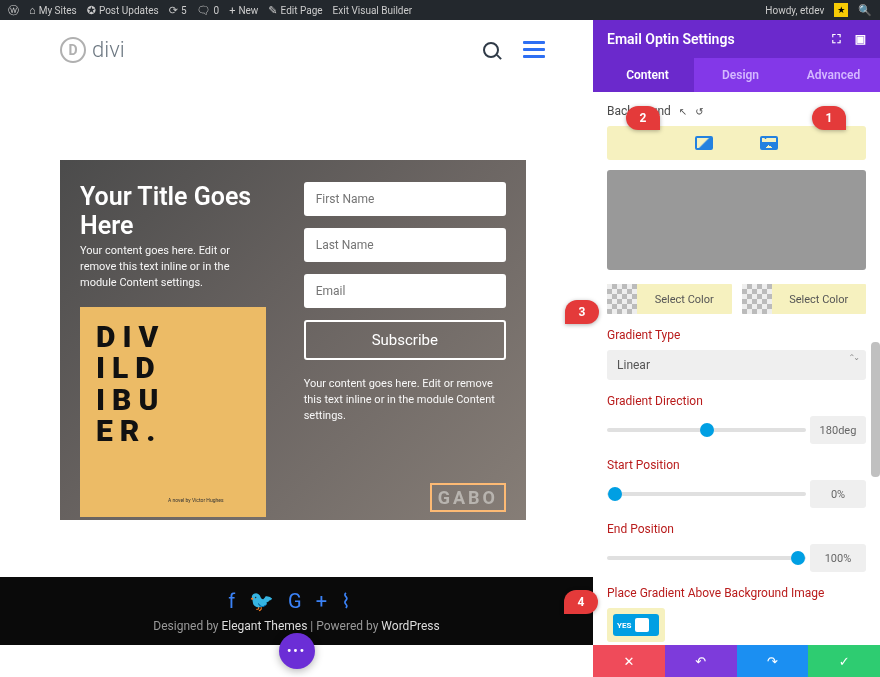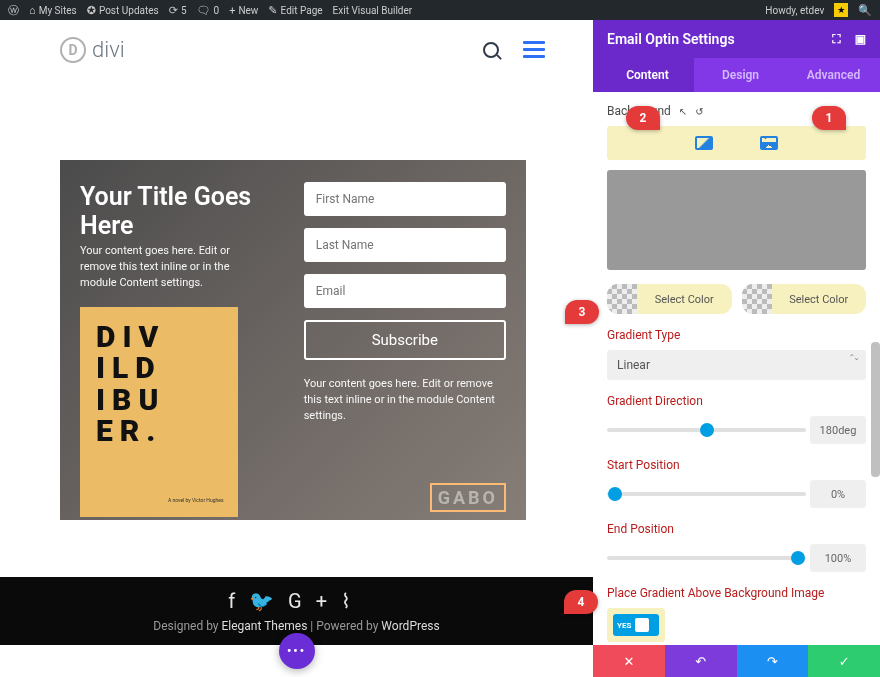--- a/index.html
+++ b/index.html
@@ -26,32 +26,32 @@
 .search-ico::after { content: ''; position: absolute; width: 6px; height: 2px; background: #2f3a47; right: -5px; bottom: -2px; transform: rotate(45deg); }
 .hamburger { width: 22px; }
 .hamburger span { display: block; height: 3px; background: #2e6ff3; margin: 4px 0; border-radius: 1px; }
 
 
 .optin { position: absolute; top: 140px; left: 60px; width: 466px; height: 360px; background: #6f6f6f; display: flex; overflow: hidden; }
 .optin-bg { position: absolute; inset: 0; background: linear-gradient(135deg, #454545 0%, #6a6360 50%, #8a8078 100%); opacity: 0.85; }
 .optin-left { position: relative; width: 48%; padding: 22px 16px 22px 20px; color: #fff; }
 .optin-title { font-size: 25px; font-weight: 600; margin-bottom: 3px; }
 .optin-desc { font-size: 11px; line-height: 1.45; margin-bottom: 16px; opacity: 0.95; }
-.book { width: 158px; height: 210px; background: #ecbb66; padding: 14px 16px; position: relative; }
+.book { width: 186px; height: 210px; background: #ecbb66; padding: 14px 16px; position: relative; }
 .book-text { font-size: 30px; font-weight: 900; color: #111; letter-spacing: 7px; line-height: 1.05; }
 .book-sub { position: absolute; bottom: 14px; left: 88px; font-size: 5px; color: #333; }
 .optin-right { position: relative; width: 52%; padding: 22px 20px; }
 .field { width: 100%; height: 34px; background: #fff; border: none; border-radius: 3px; padding: 0 12px; margin-bottom: 12px; font-size: 12px; color: #666; }
 .subscribe { width: 100%; height: 40px; border: 2px solid #fff; background: transparent; color: #fff; font-size: 15px; border-radius: 3px; cursor: pointer; margin-bottom: 16px; }
 .optin-right-desc { font-size: 11px; color: #fff; line-height: 1.45; opacity: 0.95; }
 .gabo { position: absolute; bottom: 8px; right: 20px; color: #b8b4af; font-size: 18px; font-weight: 700; letter-spacing: 3px; border: 2px solid #fdba74; padding: 2px 6px; }
 
 
 .footer { position: absolute; left: 0; right: 0; bottom: 32px; height: 68px; background: #0a0a0a; text-align: center; color: #999; padding-top: 12px; font-size: 12px; }
-.social { font-size: 20px; color: #e5e5e5; letter-spacing: 14px; margin-bottom: 6px; }
+.social { font-size: 20px; color: #3b82f6; letter-spacing: 14px; margin-bottom: 6px; }
 .footer a { color: #ddd; text-decoration: none; }
 
 .dots { position: absolute; bottom: 8px; left: 50%; transform: translateX(-50%); width: 36px; height: 36px; background: #6b2ed6; border-radius: 18px; display: flex; align-items: center; justify-content: center; color: #fff; font-weight: bold; letter-spacing: 2px; font-size: 12px; box-shadow: 0 2px 8px rgba(0,0,0,0.3); }
 
 
 .sb-hdr { height: 38px; background: #6b29cc; color: #fff; display: flex; align-items: center; padding: 0 14px; font-size: 14px; font-weight: 600; justify-content: space-between; }
 .sb-hdr-icons { display: flex; gap: 14px; font-size: 12px; }
 .sb-tabs { height: 34px; background: #8338e8; display: flex; }
 .sb-tab { flex: 1; display: flex; align-items: center; justify-content: center; color: #d4b8ff; font-size: 12px; font-weight: 600; cursor: pointer; }
 .sb-tab.active { background: #6b29cc; color: #fff; padding-left: 8px; }
@@ -63,21 +63,21 @@
 .bg-icon { flex: 1; display: flex; align-items: center; justify-content: center; font-size: 14px; cursor: pointer; position: relative; }
 .bg-icon.active { }
 .bg-icon-box { width: 18px; height: 14px; border: 2px solid #2381e0; border-radius: 2px; position: relative; }
 .bg-icon.gradient .bg-icon-box { background: linear-gradient(135deg, transparent 45%, #2381e0 55%); }
 .bg-icon.image .bg-icon-box::before { content: '•'; position: absolute; top: -5px; left: 2px; font-size: 9px; color: #2381e0; }
 .bg-icon.image .bg-icon-box::after { content: ''; position: absolute; bottom: 0; left: 0; right: 0; height: 6px; background: linear-gradient(135deg, #2381e0 50%, transparent 50%), linear-gradient(45deg, transparent 50%, #2381e0 50%); }
 
 .preview-box { height: 100px; background: #999; border-radius: 3px; margin-bottom: 14px; }
 
 .color-row { display: flex; gap: 10px; margin-bottom: 14px; }
-.color-picker { flex: 1; height: 30px; background: #f6f1bf; border-radius: 11px; display: flex; align-items: center; cursor: pointer; overflow: hidden; }
+.color-picker { flex: 1; height: 30px; background: #f6f1bf; border-radius: 1px; display: flex; align-items: center; cursor: pointer; overflow: hidden; }
 .swatch { width: 30px; height: 30px; background-image: linear-gradient(45deg, #bbb 25%, transparent 25%, transparent 75%, #bbb 75%), linear-gradient(45deg, #bbb 25%, #eee 25%, #eee 75%, #bbb 75%); background-size: 10px 10px; background-position: 0 0, 5px 5px; }
 .color-label { flex: 1; text-align: center; font-size: 11px; color: #555; }
 
 .ctrl { margin-bottom: 14px; }
 .ctrl-label { font-size: 12px; color: #b91c1c; margin-bottom: 8px; }
 .select { width: 100%; height: 30px; background: #efefef; border: none; border-radius: 3px; padding: 0 10px; font-size: 12px; color: #555; appearance: none; position: relative; }
 .select-wrap { position: relative; }
 .select-wrap::after { content: '⌃⌄'; position: absolute; right: 8px; top: 5px; font-size: 8px; color: #888; line-height: 0.8; letter-spacing: -2px; }
 
 .slider-row { display: flex; align-items: center; gap: 4px; }

